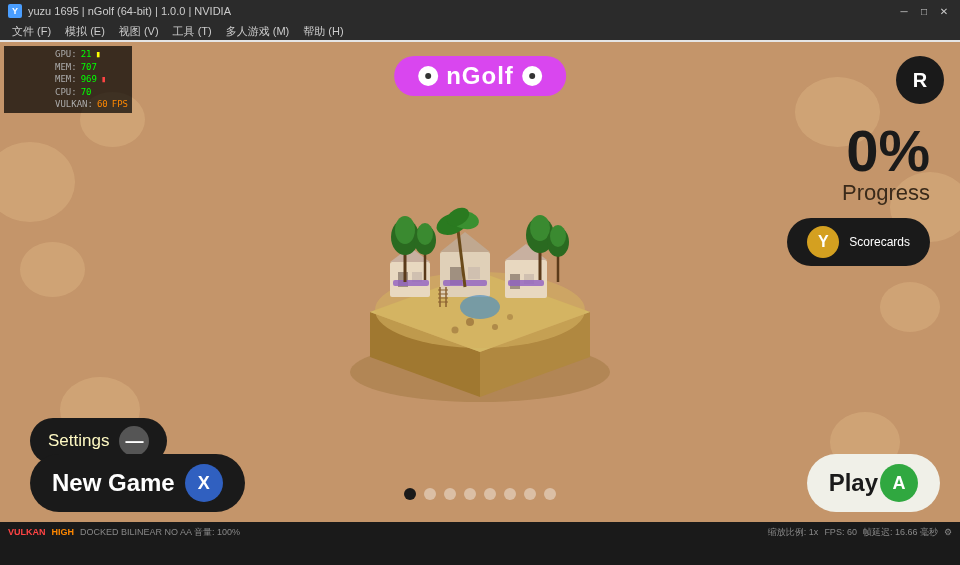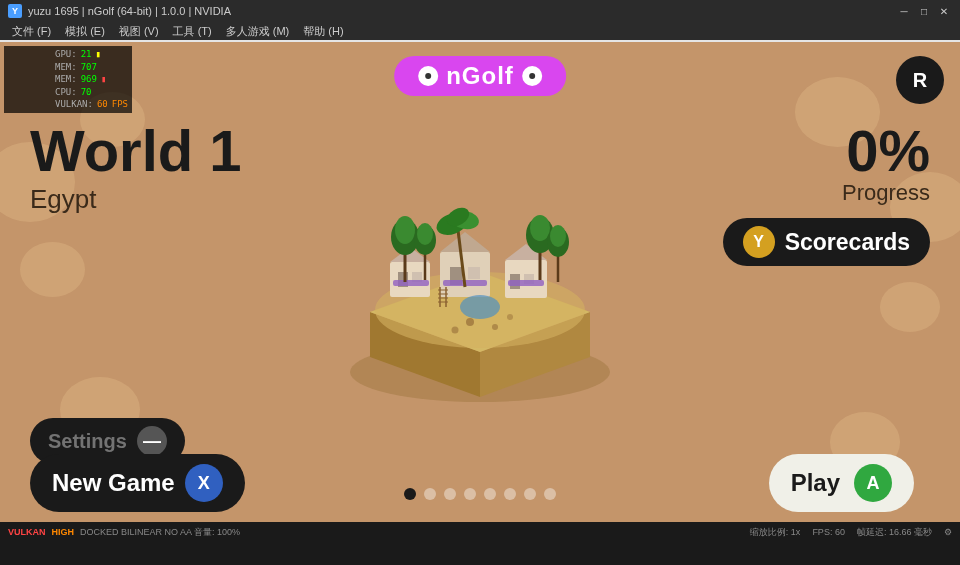--- a/index.html
+++ b/index.html
@@ -223,22 +223,22 @@
       border-radius: 50%;
       display: flex;
       align-items: center;
       justify-content: center;
       color: white;
       font-size: 16px;
       font-weight: bold;
     }
     .scorecards-text {
       color: white;
-      font-size: 23px;
-      font-weight: 700;
+      font-size: 12px;
+      font-weight: 400;
     }
 
     
     .map-container {
       position: absolute;
       top: 50px;
       left: 50%;
       transform: translateX(-50%);
       width: 360px;
       height: 340px;
@@ -254,23 +254,23 @@
       left: 30px;
       background: #1a1a1a;
       border-radius: 30px;
       padding: 8px 18px;
       display: flex;
       align-items: center;
       gap: 10px;
       cursor: pointer;
     }
     .settings-text {
-      color: #737373;
-      font-size: 20px;
-      font-weight: 700;
+      color: #fef9c3;
+      font-size: 17px;
+      font-weight: 400;
     }
     .minus-circle {
       width: 30px;
       height: 30px;
       background: #555;
       border-radius: 50%;
       display: flex;
       align-items: center;
       justify-content: center;
       color: white;
@@ -325,27 +325,27 @@
       background: rgba(255,255,255,0.4);
     }
     .dot.active {
       background: #1a1a1a;
     }
 
     
     .play-btn {
       position: absolute;
       bottom: 10px;
-      right: 46px;
+      right: 20px;
       background: #f0f0e8;
       border-radius: 30px;
       padding: 10px 22px;
       display: flex;
       align-items: center;
-      gap: 14px;
+      gap: 2px;
       cursor: pointer;
     }
     .play-text {
       color: #1a1a1a;
       font-size: 24px;
       font-weight: 700;
     }
     .a-circle {
       width: 38px;
       height: 38px;
@@ -364,21 +364,21 @@
       background: #1a1a1a;
       height: 20px;
       display: flex;
       align-items: center;
       justify-content: space-between;
       padding: 0 8px;
       font-size: 9px;
       color: #888;
     }
     .status-left { display: flex; gap: 6px; align-items: center; }
-    .status-right { display: flex; gap: 12px; align-items: center; }
+    .status-right { display: flex; gap: 6px; align-items: center; }
     .status-vulkan { color: #ff4444; font-weight: bold; }
     .status-high { color: #ff8800; font-weight: bold; }
   </style>
 </head>
 <body>
 
 <div class="title-bar">
   <div class="title-bar-left">
     <div class="title-bar-icon">
       <span>Y</span>
@@ -439,24 +439,20 @@
   </div>
 
   <div class="ngolf-logo">
     <div class="golf-ball"></div>
     <span class="ngolf-logo-text">nGolf</span>
     <div class="golf-ball"></div>
   </div>
 
   <div class="r-button">R</div>
 
-  <div class="world-title">
-    <div class="world-name">World 1</div>
-    <div class="world-subtitle">Egypt</div>
-  </div>
 
   <div class="progress-section">
     <div class="progress-percent">0%</div>
     <div class="progress-label">Progress</div>
     <div class="scorecards-btn">
       <div class="y-circle">Y</div>
       <span class="scorecards-text">Scorecards</span>
     </div>
   </div>
 

